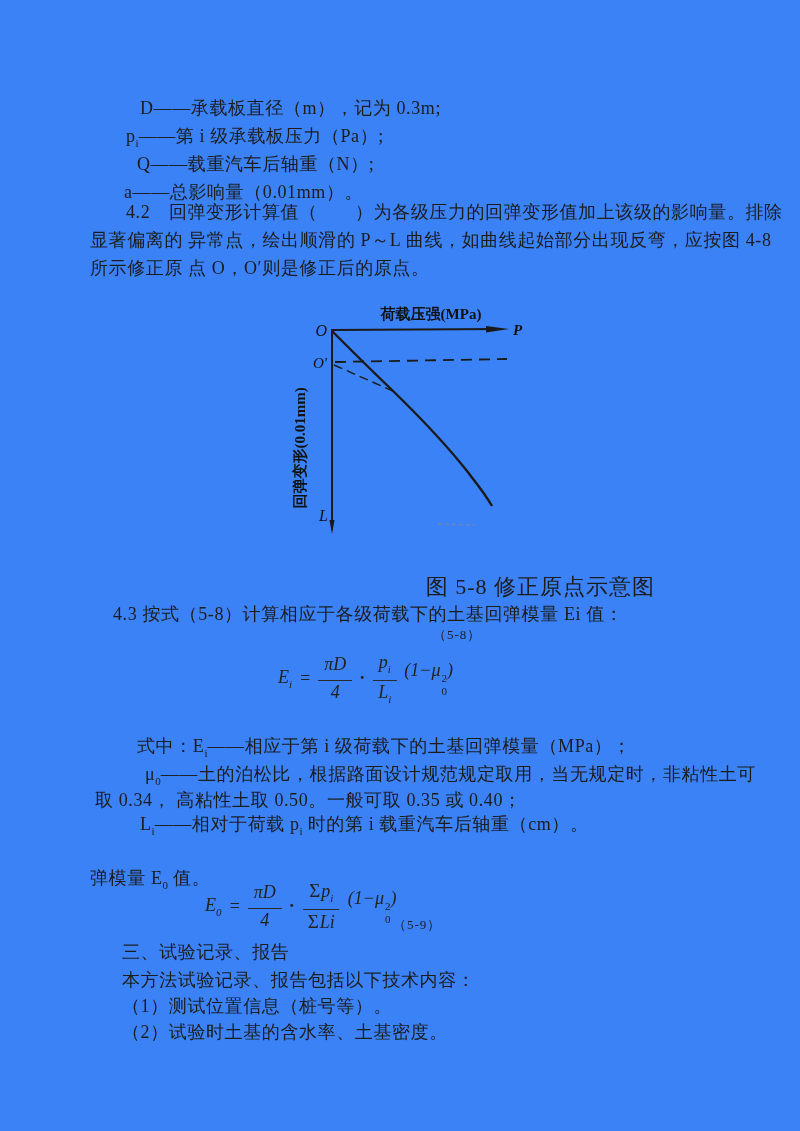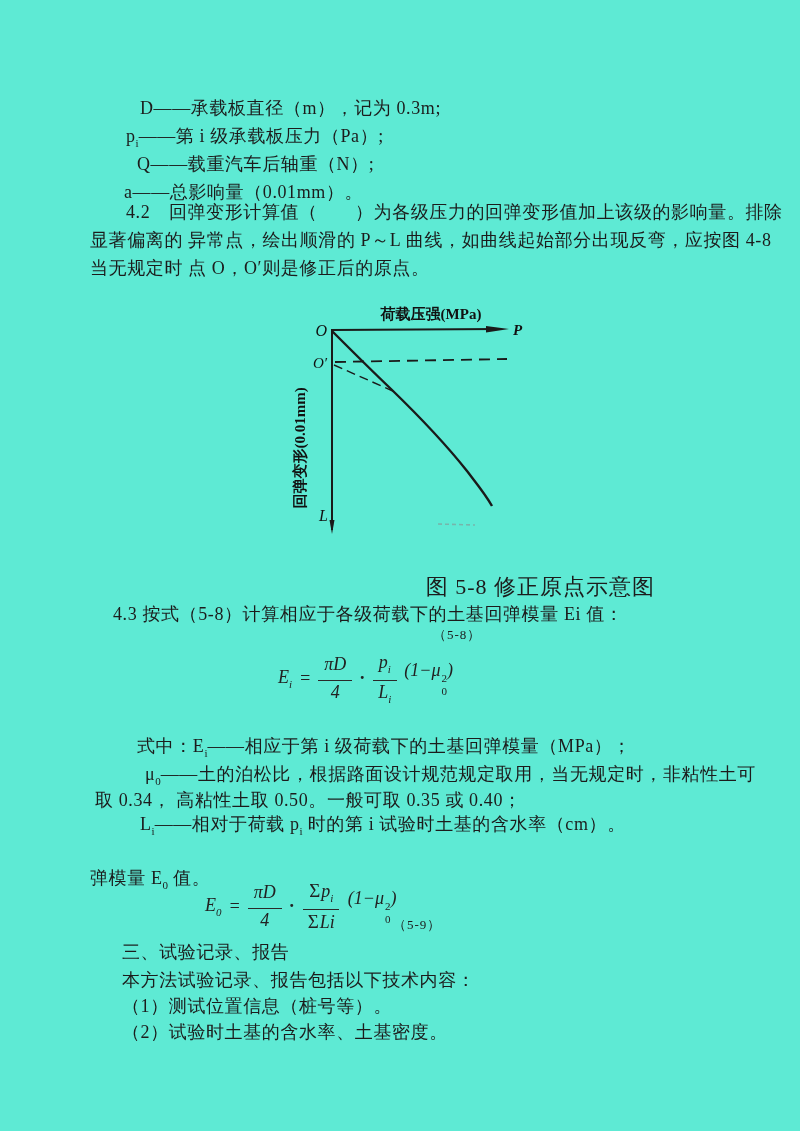--- a/index.html
+++ b/index.html
@@ -4,21 +4,21 @@
 <style>
   html,body{margin:0;padding:0;}
   body{
     width:800px;height:1131px;
     background:#ffffff;
     font-family:"Liberation Serif","DejaVu Serif",serif;
     color:#1c1c1c;
     position:relative;
     overflow:hidden;
   }
-  .page{position:absolute;inset:0;background:#5eead4;}
+  .page{position:absolute;inset:0;background:#3b82f6;}
   .tline{
     position:absolute;
     font-size:18px;
     line-height:28px;
     letter-spacing:0.6px;
     white-space:nowrap;
   }
   .tline sub{font-size:11px;letter-spacing:0;}
   
   .figure-wrap{position:absolute;left:283px;top:292px;width:245px;height:245px;}
@@ -54,21 +54,21 @@
 
 <div class="page">
 
   <div class="tline" style="left:140px;top:94px"><span>D</span><sub></sub><span>——承载板直径（m），记为 0.3m;</span></div>
   <div class="tline" style="left:126px;top:122px"><span>p</span><sub>i</sub><span>——第 i 级承载板压力（Pa）;</span></div>
   <div class="tline" style="left:137px;top:150px"><span>Q</span><sub></sub><span>——载重汽车后轴重（N）;</span></div>
   <div class="tline" style="left:124px;top:178px"><span>a</span><sub></sub><span>——总影响量（0.01mm）。</span></div>
 
   <div class="tline" style="left:126px;top:198px">4.2　回弹变形计算值（　　）为各级压力的回弹变形值加上该级的影响量。排除</div>
   <div class="tline" style="left:90px;top:226px">显著偏离的 异常点，绘出顺滑的 P～L 曲线，如曲线起始部分出现反弯，应按图 4-8</div>
-  <div class="tline" style="left:90px;top:254px">当无规定时 点 O，O′则是修正后的原点。</div>
+  <div class="tline" style="left:90px;top:254px">所示修正原 点 O，O′则是修正后的原点。</div>
 
   <div class="figure-wrap">
     <svg width="245" height="245" viewBox="0 0 245 245">
 
       <text x="148" y="27" text-anchor="middle" font-size="15" font-weight="bold">荷载压强(MPa)</text>
 
       <line x1="49" y1="38" x2="218" y2="37" stroke="#1a1a1a" stroke-width="2"></line>
       <polygon points="203,34 226,37 203,40.5" fill="#1a1a1a"></polygon>
       <text x="230" y="43" font-size="15" font-style="italic" font-weight="bold">P</text>
 
@@ -110,21 +110,21 @@
     </span>
     <span><span>(1−</span><span>μ</span><span class="supsub">
           <span>2</span>
           <span>0</span>
         </span><span>)</span></span>
   </div>
 
   <div class="tline" style="left:137px;top:732px"><span>式中：E</span><sub>i</sub><span>——相应于第 i 级荷载下的土基回弹模量（MPa）；</span></div>
   <div class="tline" style="left:145px;top:760px"><span>μ</span><sub>0</sub><span>——土的泊松比，根据路面设计规范规定取用，当无规定时，非粘性土可</span></div>
   <div class="tline" style="left:95px;top:786px">取 0.34， 高粘性土取 0.50。一般可取 0.35 或 0.40；</div>
-  <div class="tline" style="left:140px;top:810px"><span>L</span><sub>i</sub><span>——相对于荷载 p</span><sub>i</sub><span> 时的第 i 试验时土基的含水率（cm）。</span></div>
+  <div class="tline" style="left:140px;top:810px"><span>L</span><sub>i</sub><span>——相对于荷载 p</span><sub>i</sub><span> 时的第 i 载重汽车后轴重（cm）。</span></div>
 
   <div class="tline" style="left:90px;top:864px"><span>弹模量 E</span><sub>0</sub><span> 值。</span></div>
 
   <div class="equation" style="left:205px;top:880px">
     <span class="lhs"><span>E</span><sub>0</sub></span>
     <span>=</span>
     <span class="frac">
       <span class="num">πD</span>
       <span class="den">4</span>
     </span>

